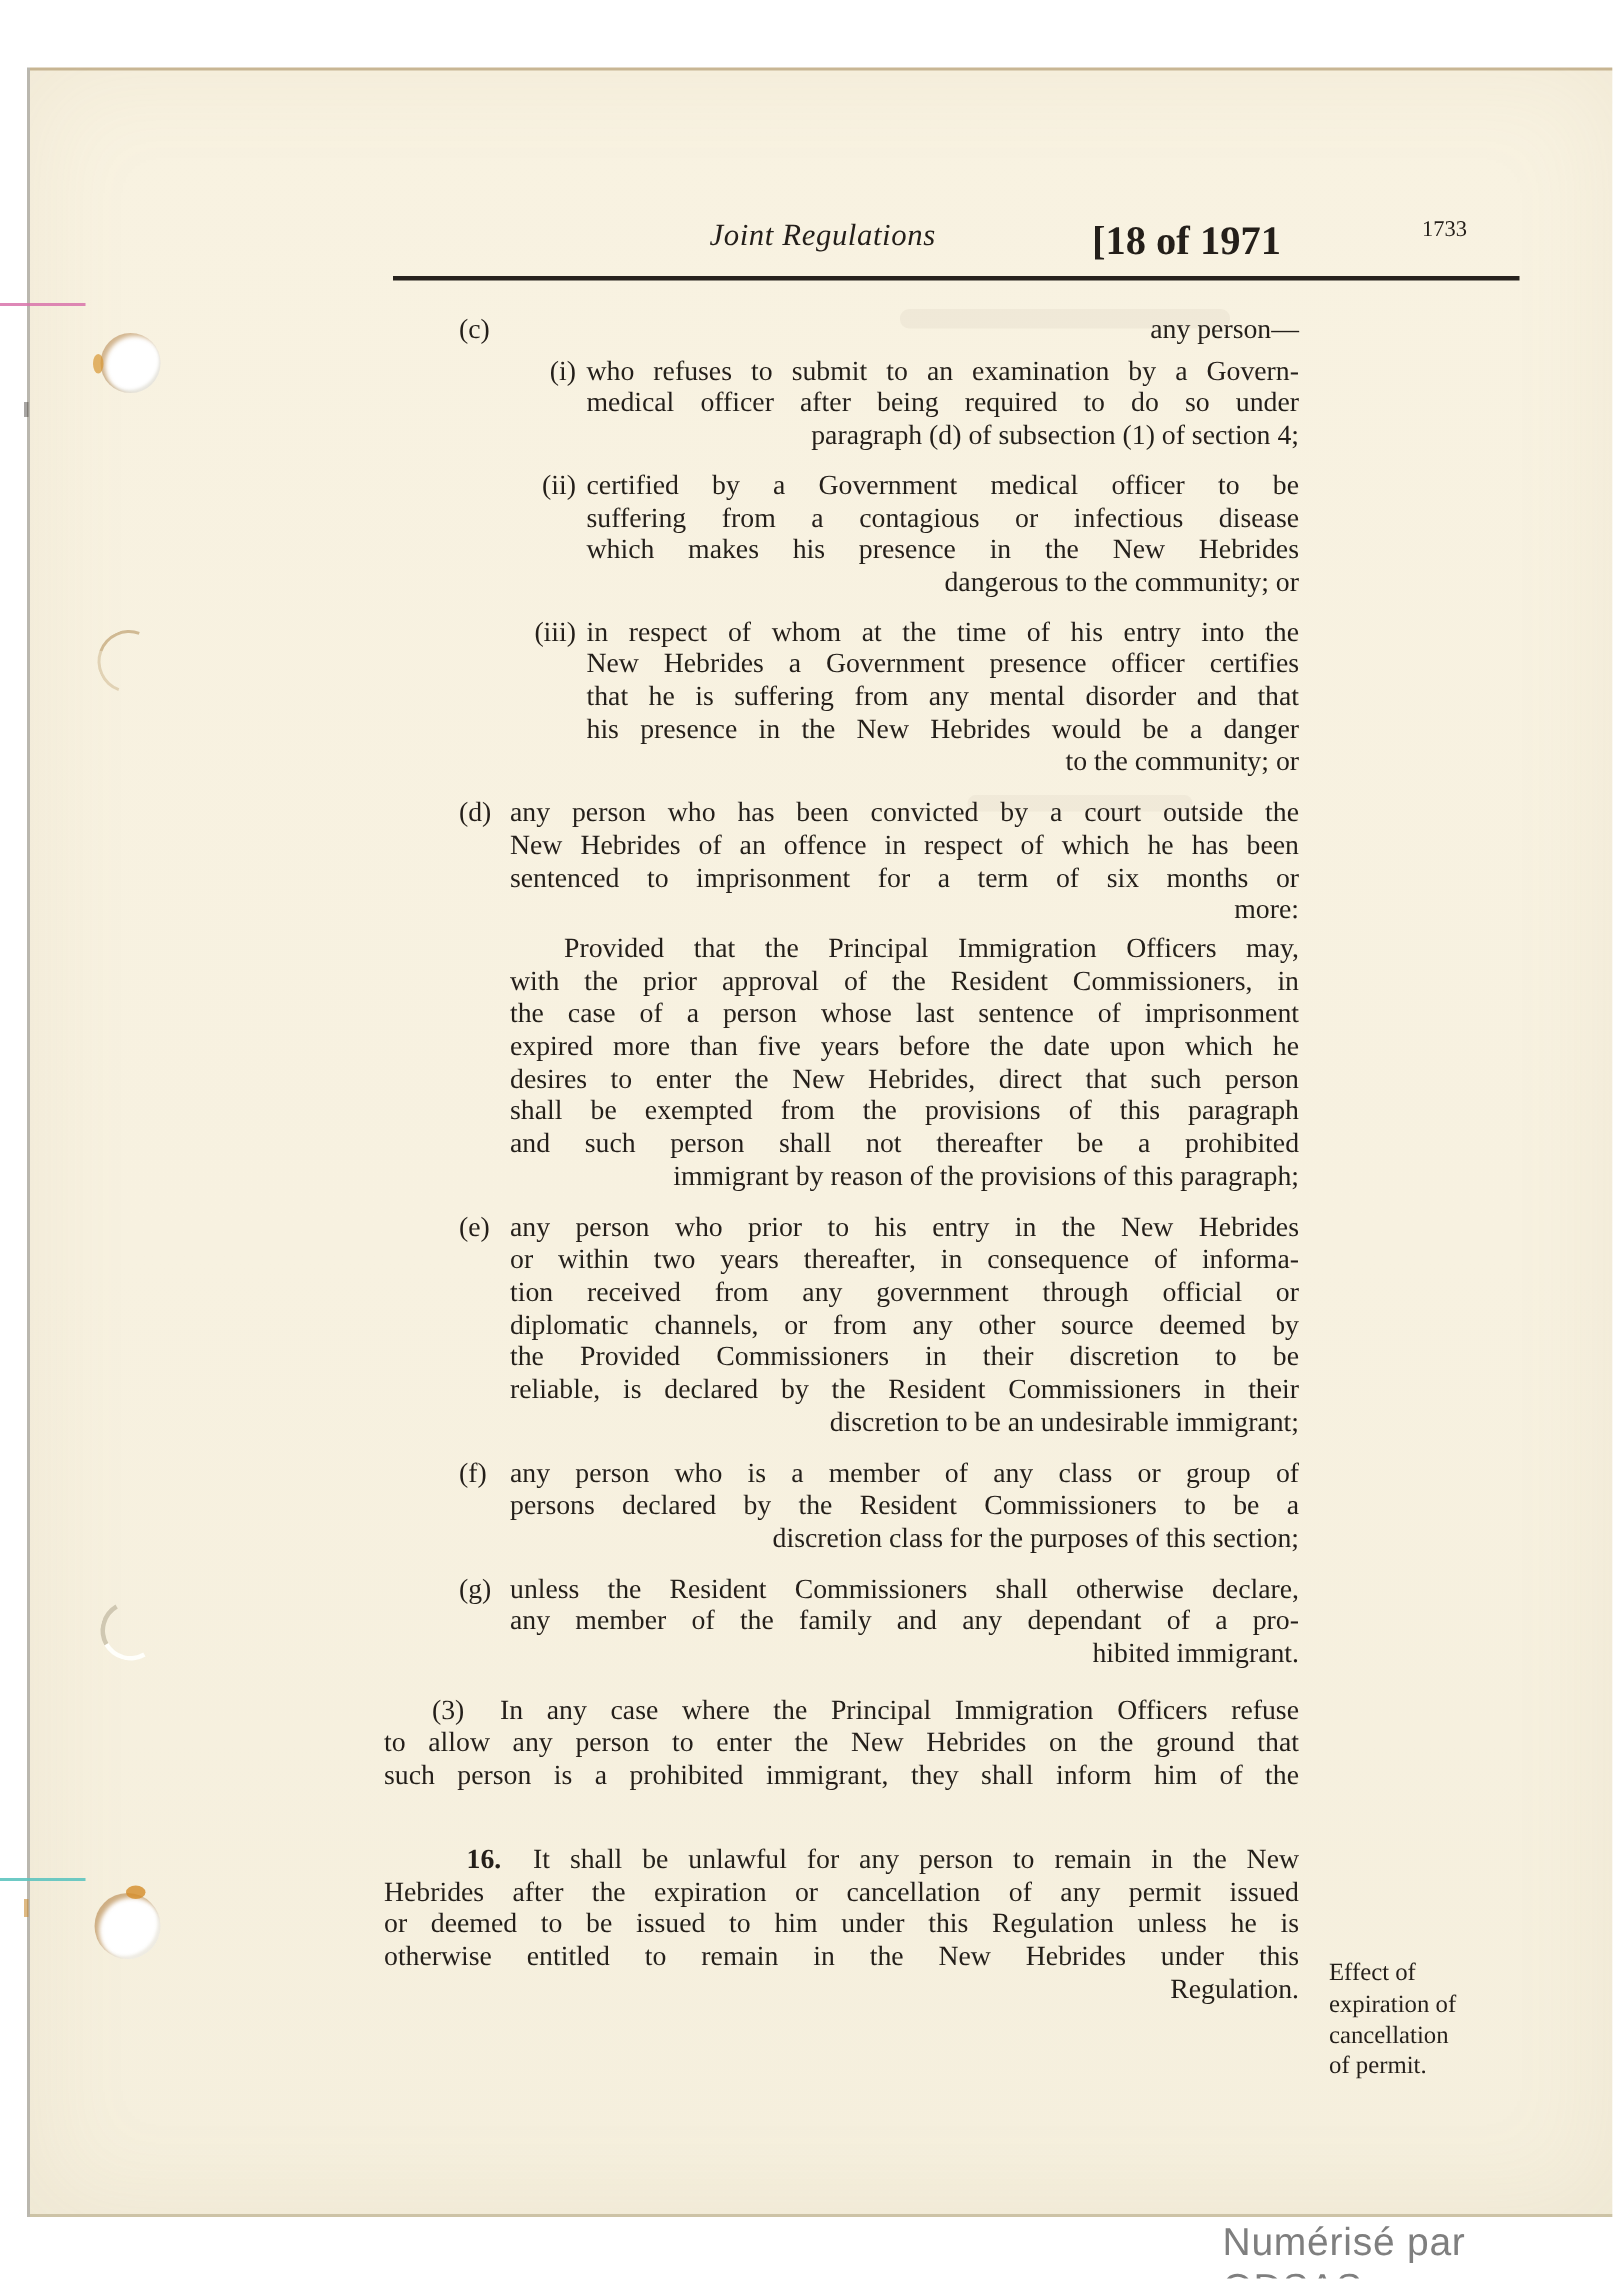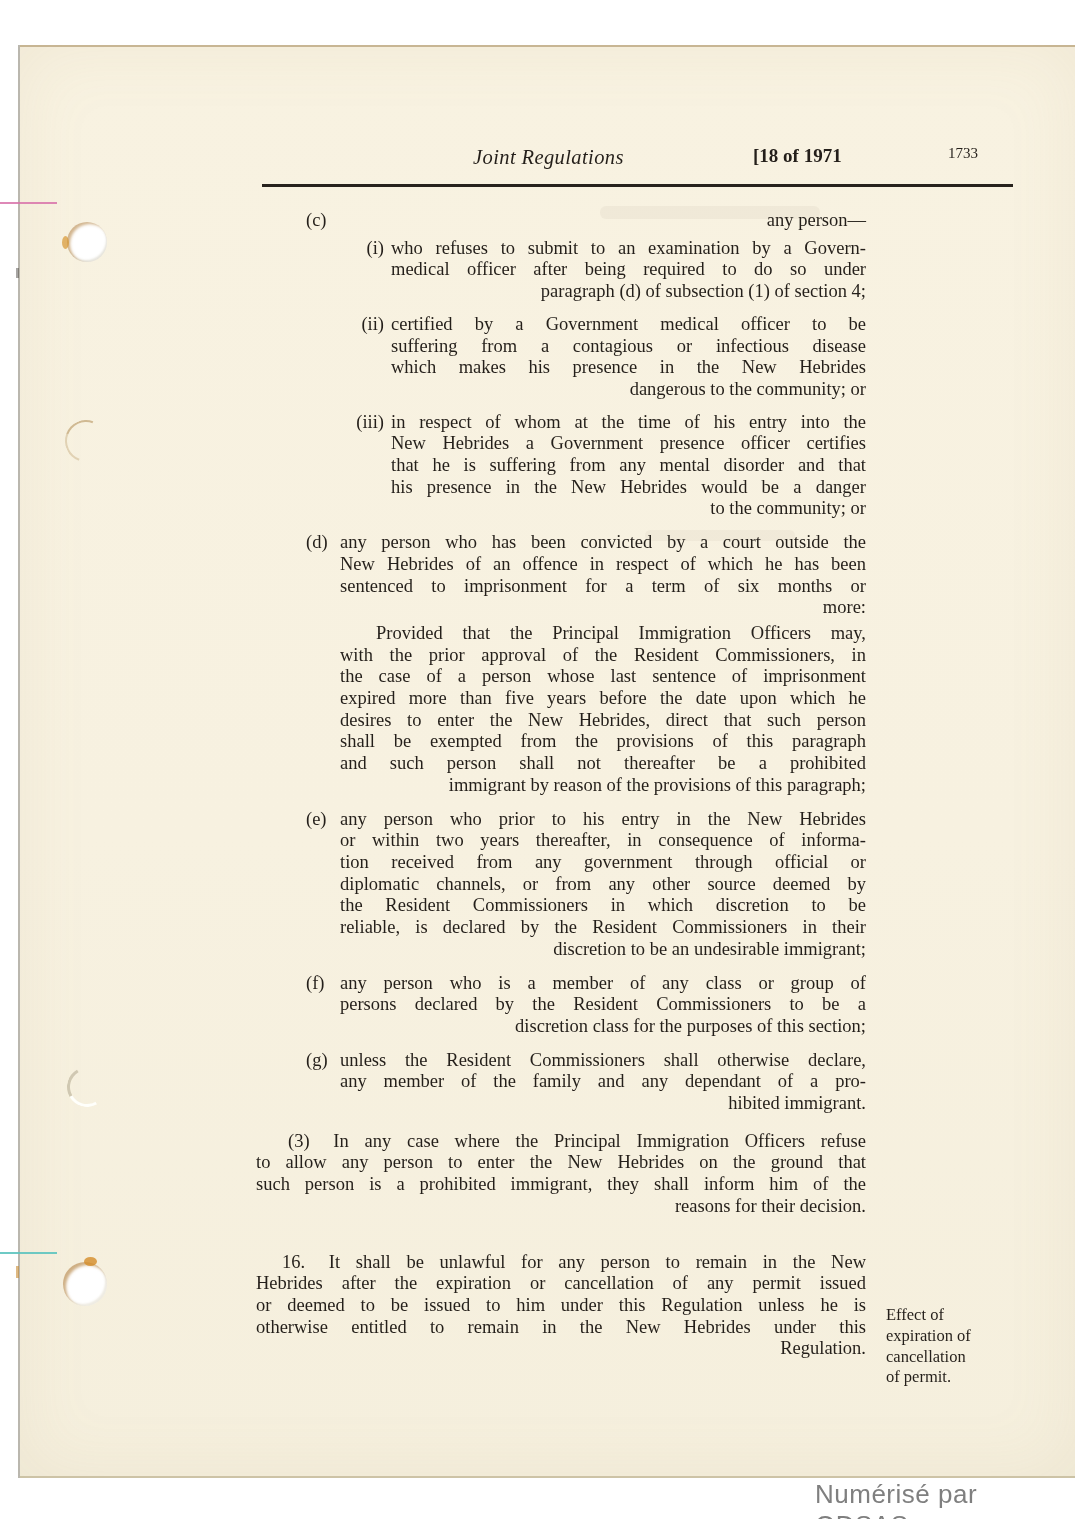--- a/index.html
+++ b/index.html
@@ -13,21 +13,21 @@
     position:absolute; left:20px; top:45px; width:1055px; height:1433px;
     background:linear-gradient(180deg,#f8f2e1 0%, #f7f1e0 55%, #f5efdd 100%);
     box-shadow:inset 0 0 70px rgba(178,158,108,0.10);
   }
   .edge-top   { position:absolute; left:20px; top:45px;  width:1055px; height:2px; background:rgba(146,116,62,.45); }
   .edge-left  { position:absolute; left:18px; top:45px;  width:2px; height:1433px; background:rgba(118,112,94,.5); }
   .edge-bottom{ position:absolute; left:20px; top:1476px; width:1055px; height:2px; background:rgba(190,178,146,.7); }
 
   
   .hdr-title { position:absolute; left:473px; top:146px; font-size:20.5px; font-style:italic; letter-spacing:.4px; }
-  .hdr-cit   { position:absolute; left:753px; top:145px; font-size:19px; font-weight:bold; }
+  .hdr-cit   { position:absolute; left:728px; top:145px; font-size:27px; font-weight:bold; }
   .hdr-page  { position:absolute; left:948px; top:145px; font-size:15px; }
   .rule      { position:absolute; left:262px; top:184px; width:751px; height:3px; background:#27221d; }
 
   
   .col { position:absolute; left:256px; top:210px; width:610px; font-size:18.5px; line-height:21.7px; }
   .blk { position:relative; }
   .ln  { text-align:right; text-justify:inter-word; }
   .ln.j{ text-align:justify; text-align-last:justify; }
 
   .t-item    { padding-left:84px;  margin-top:12px; }
@@ -37,21 +37,21 @@
   .t-hang .ln:first-child    { text-indent:36px; }
   .t-para    { margin-top:16px; }
   .t-para .ln:first-child    { text-indent:32px; }
   .t-section { margin-top:34px; }
   .t-section .ln:first-child { text-indent:26px; }
   .col .blk:first-child { margin-top:0; }
 
   .lbl { position:absolute; top:0; left:50px; }
   .t-subitem .lbl { left:60px; width:68px; text-align:right; }
   .inlbl { padding-right:8px; }
-  .inlbl.b { font-weight:normal; }
+  .inlbl.b { font-weight:bold;margin-left:29px; }
 
   
   .note { position:absolute; left:886px; top:1277px; width:120px; font-size:16.5px; line-height:20.8px;margin-top:28px; }
 
   
   .h { position:absolute; border-radius:50%; }
   .h1 { left:67px; top:222px; width:40px; height:40px; background:#fff;
         box-shadow:inset 3px 2px 3px rgba(166,108,30,.5), inset -1px -2px 2px rgba(160,150,120,.25); }
   .h2 { left:65px; top:420px; width:42px; height:42px; border:2px solid transparent;
         border-top-color:rgba(170,130,70,.5); border-left-color:rgba(170,130,70,.28); transform:rotate(-25deg); }
@@ -140,41 +140,40 @@
       <div class="ln j">shall be exempted from the provisions of this paragraph</div>
       <div class="ln j">and such person shall not thereafter be a prohibited</div>
       <div class="ln">immigrant by reason of the provisions of this paragraph;</div>
     </div>
     <div class="blk t-item">
       <span class="lbl">(e)</span>
       <div class="ln j">any person who prior to his entry in the New Hebrides</div>
       <div class="ln j">or within two years thereafter, in consequence of informa-</div>
       <div class="ln j">tion received from any government through official or</div>
       <div class="ln j">diplomatic channels, or from any other source deemed by</div>
-      <div class="ln j">the Resident Commissioners in which discretion to be</div>
+      <div class="ln j">the Provided Commissioners in their discretion to be</div>
       <div class="ln j">reliable, is declared by the Resident Commissioners in their</div>
       <div class="ln">discretion to be an undesirable immigrant;</div>
     </div>
     <div class="blk t-item">
       <span class="lbl">(f)</span>
       <div class="ln j">any person who is a member of any class or group of</div>
       <div class="ln j">persons declared by the Resident Commissioners to be a</div>
       <div class="ln">discretion class for the purposes of this section;</div>
     </div>
     <div class="blk t-item">
       <span class="lbl">(g)</span>
       <div class="ln j">unless the Resident Commissioners shall otherwise declare,</div>
       <div class="ln j">any member of the family and any dependant of a pro-</div>
       <div class="ln">hibited immigrant.</div>
     </div>
     <div class="blk t-para">
       <div class="ln j"><span class="inlbl">(3)</span> In any case where the Principal Immigration Officers refuse</div>
       <div class="ln j">to allow any person to enter the New Hebrides on the ground that</div>
       <div class="ln j">such person is a prohibited immigrant, they shall inform him of the</div>
-      <div class="ln">reasons for their decision.</div>
     </div>
     <div class="blk t-section">
       <div class="ln j"><span class="inlbl b">16.</span> It shall be unlawful for any person to remain in the New</div>
       <div class="ln j">Hebrides after the expiration or cancellation of any permit issued</div>
       <div class="ln j">or deemed to be issued to him under this Regulation unless he is</div>
       <div class="ln j">otherwise entitled to remain in the New Hebrides under this</div>
       <div class="ln">Regulation.</div>
     </div>
   </div>
 

